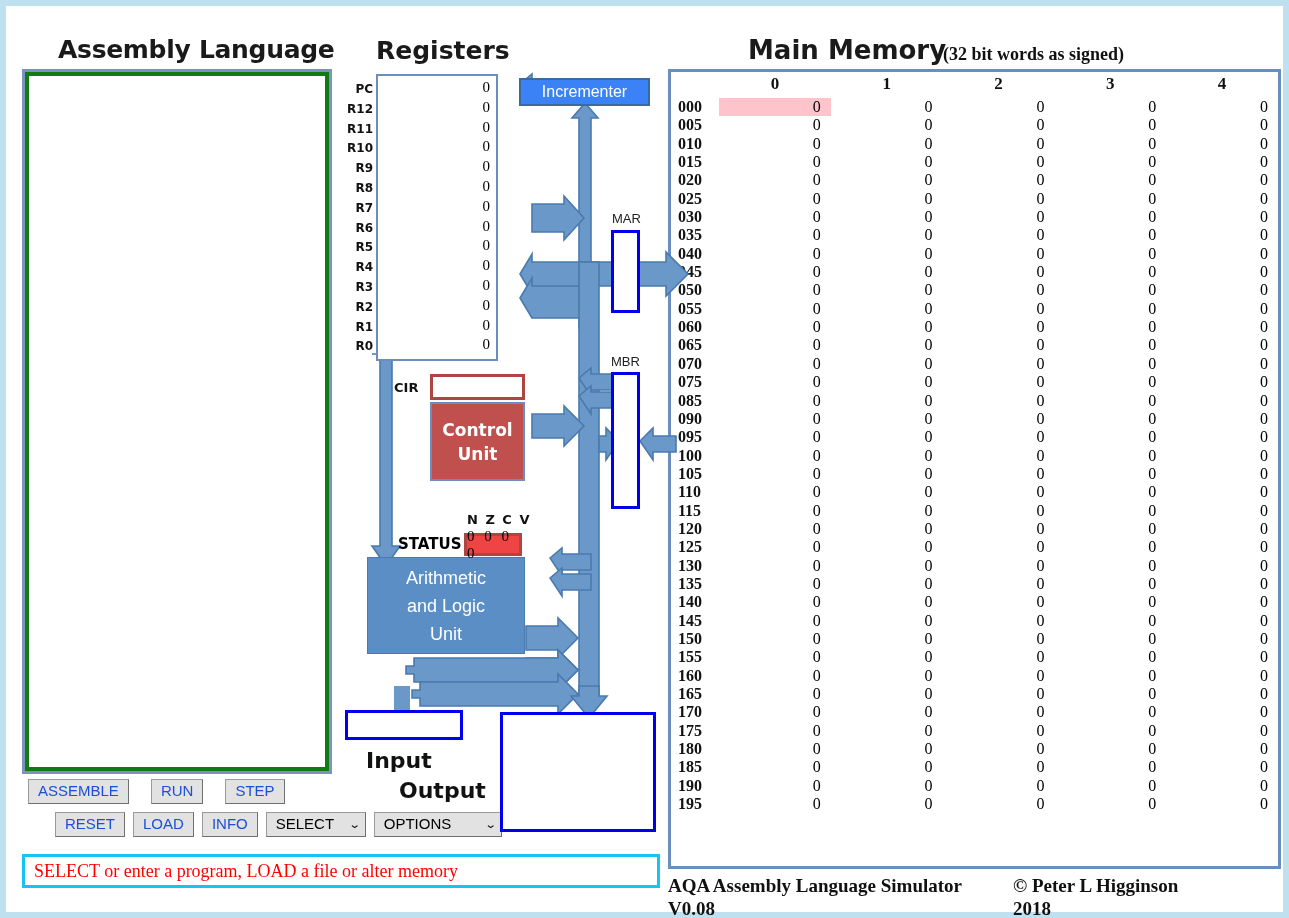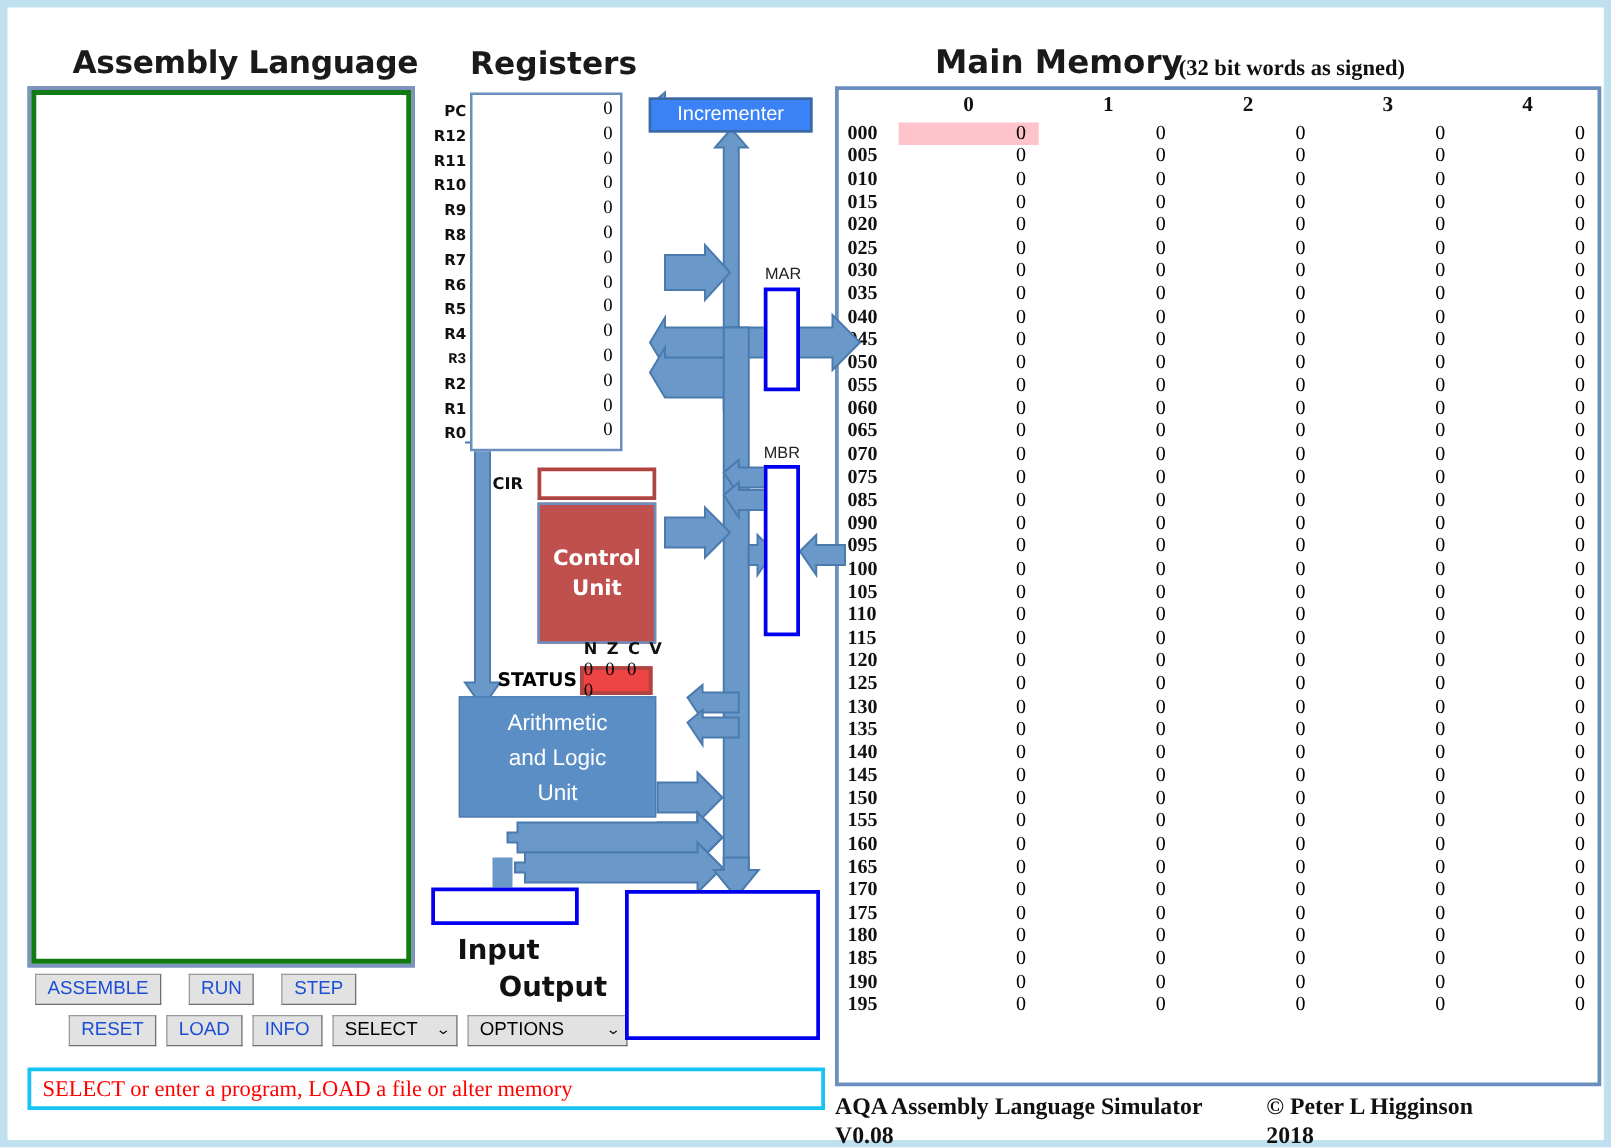--- a/index.html
+++ b/index.html
@@ -113,21 +113,21 @@
   }
   #cir {
     position:absolute; left:424px; top:368px; width:95px; height:26px;
     border:3px solid #b04440; background:#ffffff; z-index:7;
     font-family:"Liberation Mono", monospace; font-size:12px; color:#000;
     padding:1px 3px; overflow:hidden; white-space:nowrap;
   }
 
   
   #cu {
-    position:absolute; left:424px; top:396px; width:95px; height:113px;
+    position:absolute; left:424px; top:396px; width:95px; height:79px;
     background:#c0504d; border:2px solid #6a8fbf; z-index:7;
     display:flex; flex-direction:column; align-items:center; justify-content:center;
     color:#ffffff; font-family:"DejaVu Sans", sans-serif; font-weight:bold;
     font-size:17px; line-height:24px; text-align:center;
   }
 
   
   #nzcv {
     position:absolute; left:461px; top:506px;
     font-family:"DejaVu Sans", sans-serif; font-weight:bold; font-size:13px;
@@ -314,21 +314,21 @@
       <div class="reglabel" style="left: 333px; top: 175px;">R8</div>
       <div class="regval" style="left: 444px; top: 172px;">0</div>
       <div class="reglabel" style="left: 333px; top: 194.8px;">R7</div>
       <div class="regval" style="left: 444px; top: 191.8px;">0</div>
       <div class="reglabel" style="left: 333px; top: 214.6px;">R6</div>
       <div class="regval" style="left: 444px; top: 211.6px;">0</div>
       <div class="reglabel" style="left: 333px; top: 234.4px;">R5</div>
       <div class="regval" style="left: 444px; top: 231.4px;">0</div>
       <div class="reglabel" style="left: 333px; top: 254.2px;">R4</div>
       <div class="regval" style="left: 444px; top: 251.2px;">0</div>
-      <div class="reglabel" style="left: 333px; top: 274px; font-family: Liberation Mono, monospace;">R3</div>
+      <div class="reglabel" style="left: 333px; top: 274px;">R3</div>
       <div class="regval" style="left: 444px; top: 271px;">0</div>
       <div class="reglabel" style="left: 333px; top: 293.8px;">R2</div>
       <div class="regval" style="left: 444px; top: 290.8px;">0</div>
       <div class="reglabel" style="left: 333px; top: 313.6px;">R1</div>
       <div class="regval" style="left: 444px; top: 310.6px;">0</div>
       <div class="reglabel" style="left: 333px; top: 333.4px;">R0</div>
       <div class="regval" style="left: 444px; top: 330.4px;">0</div>
     </div>
 
   <div id="incrementer">Incrementer</div>

